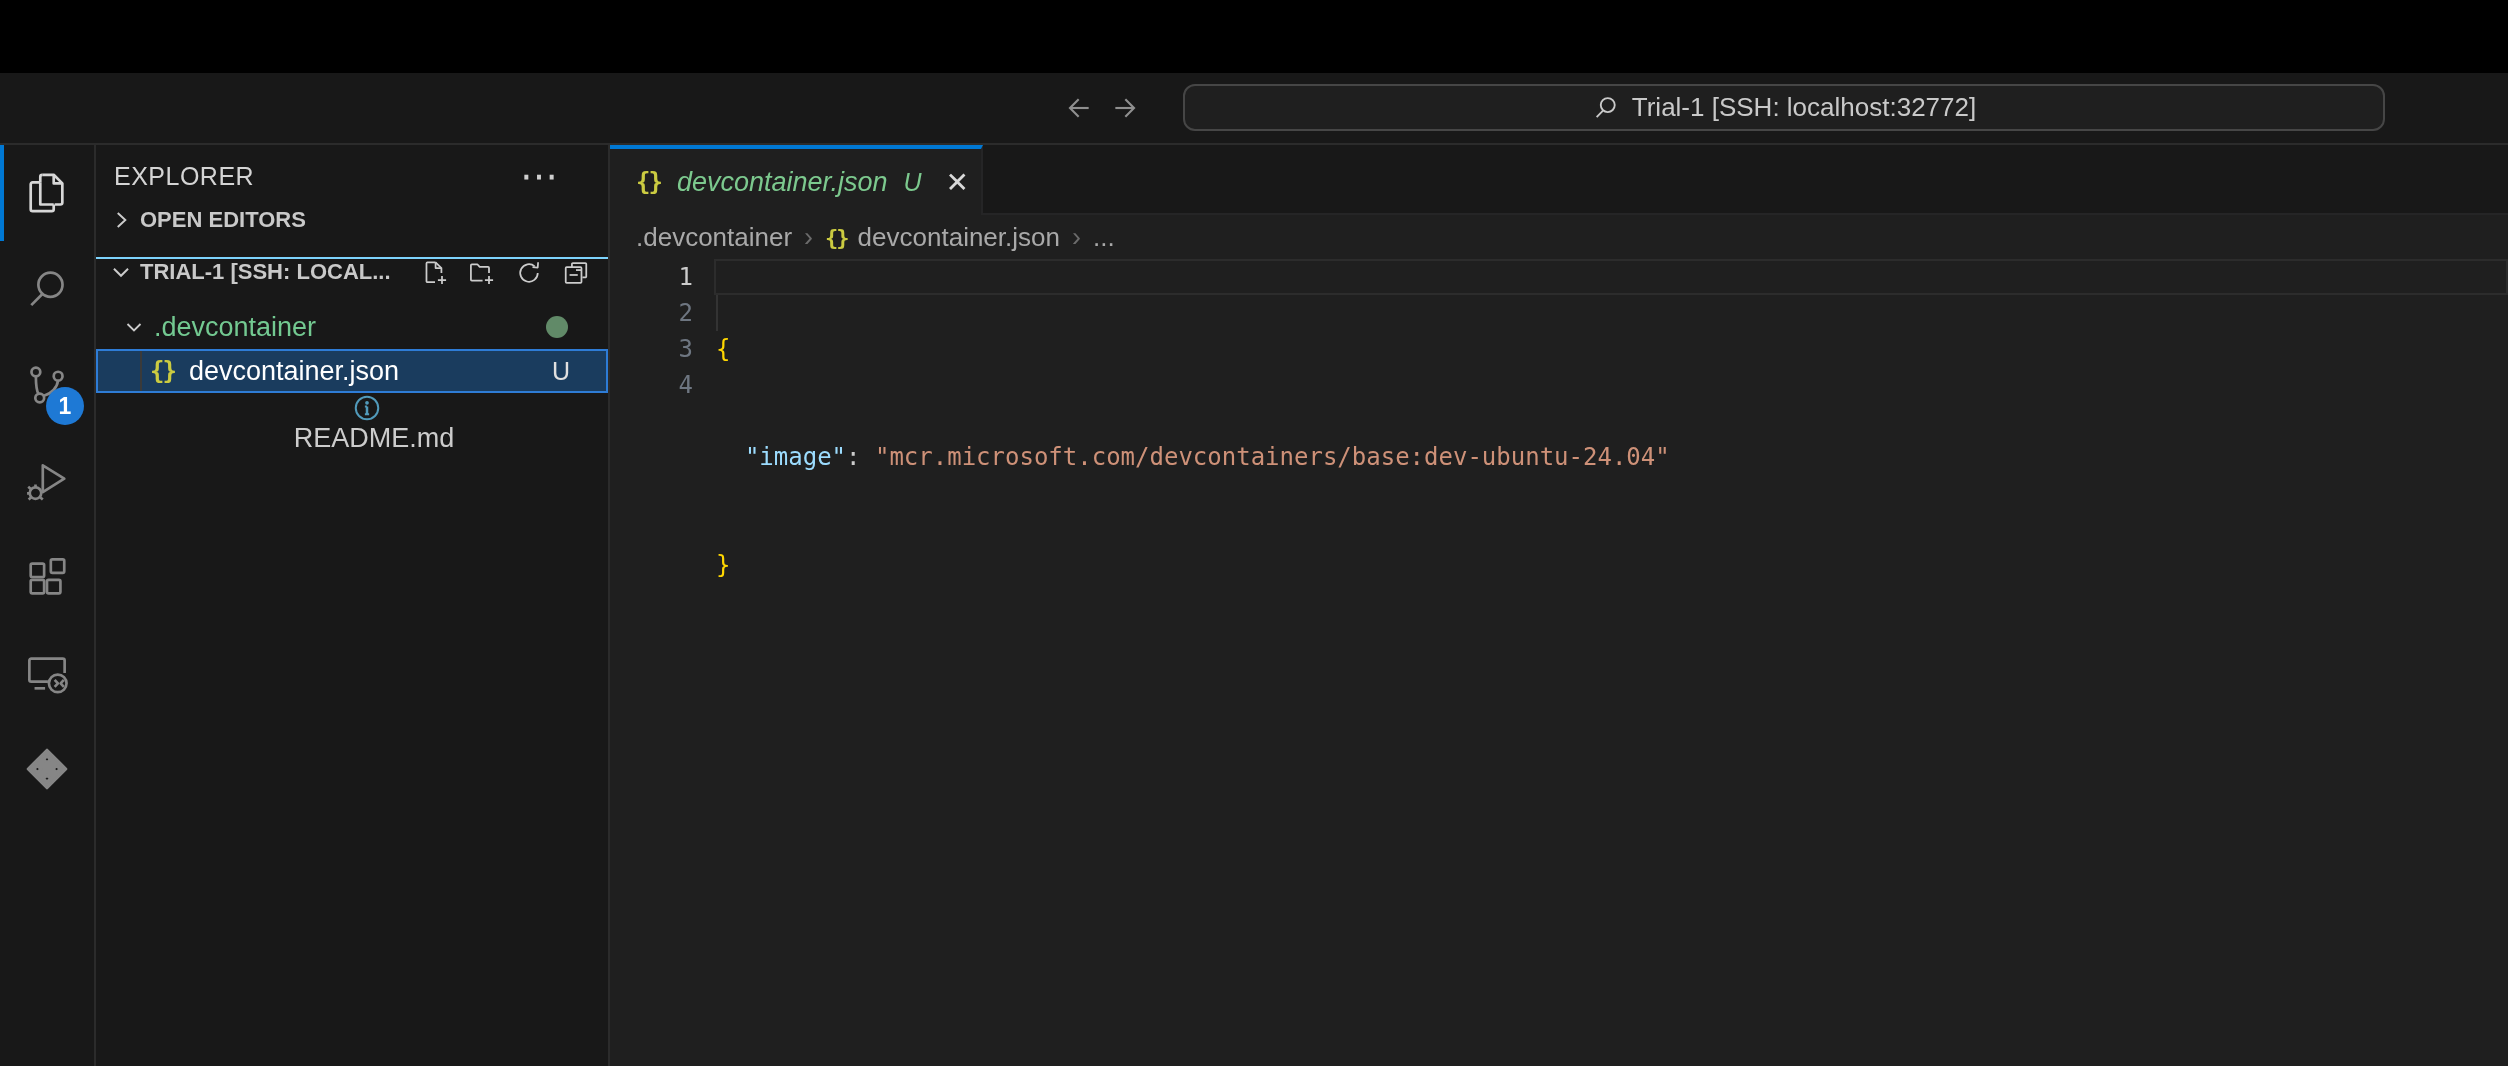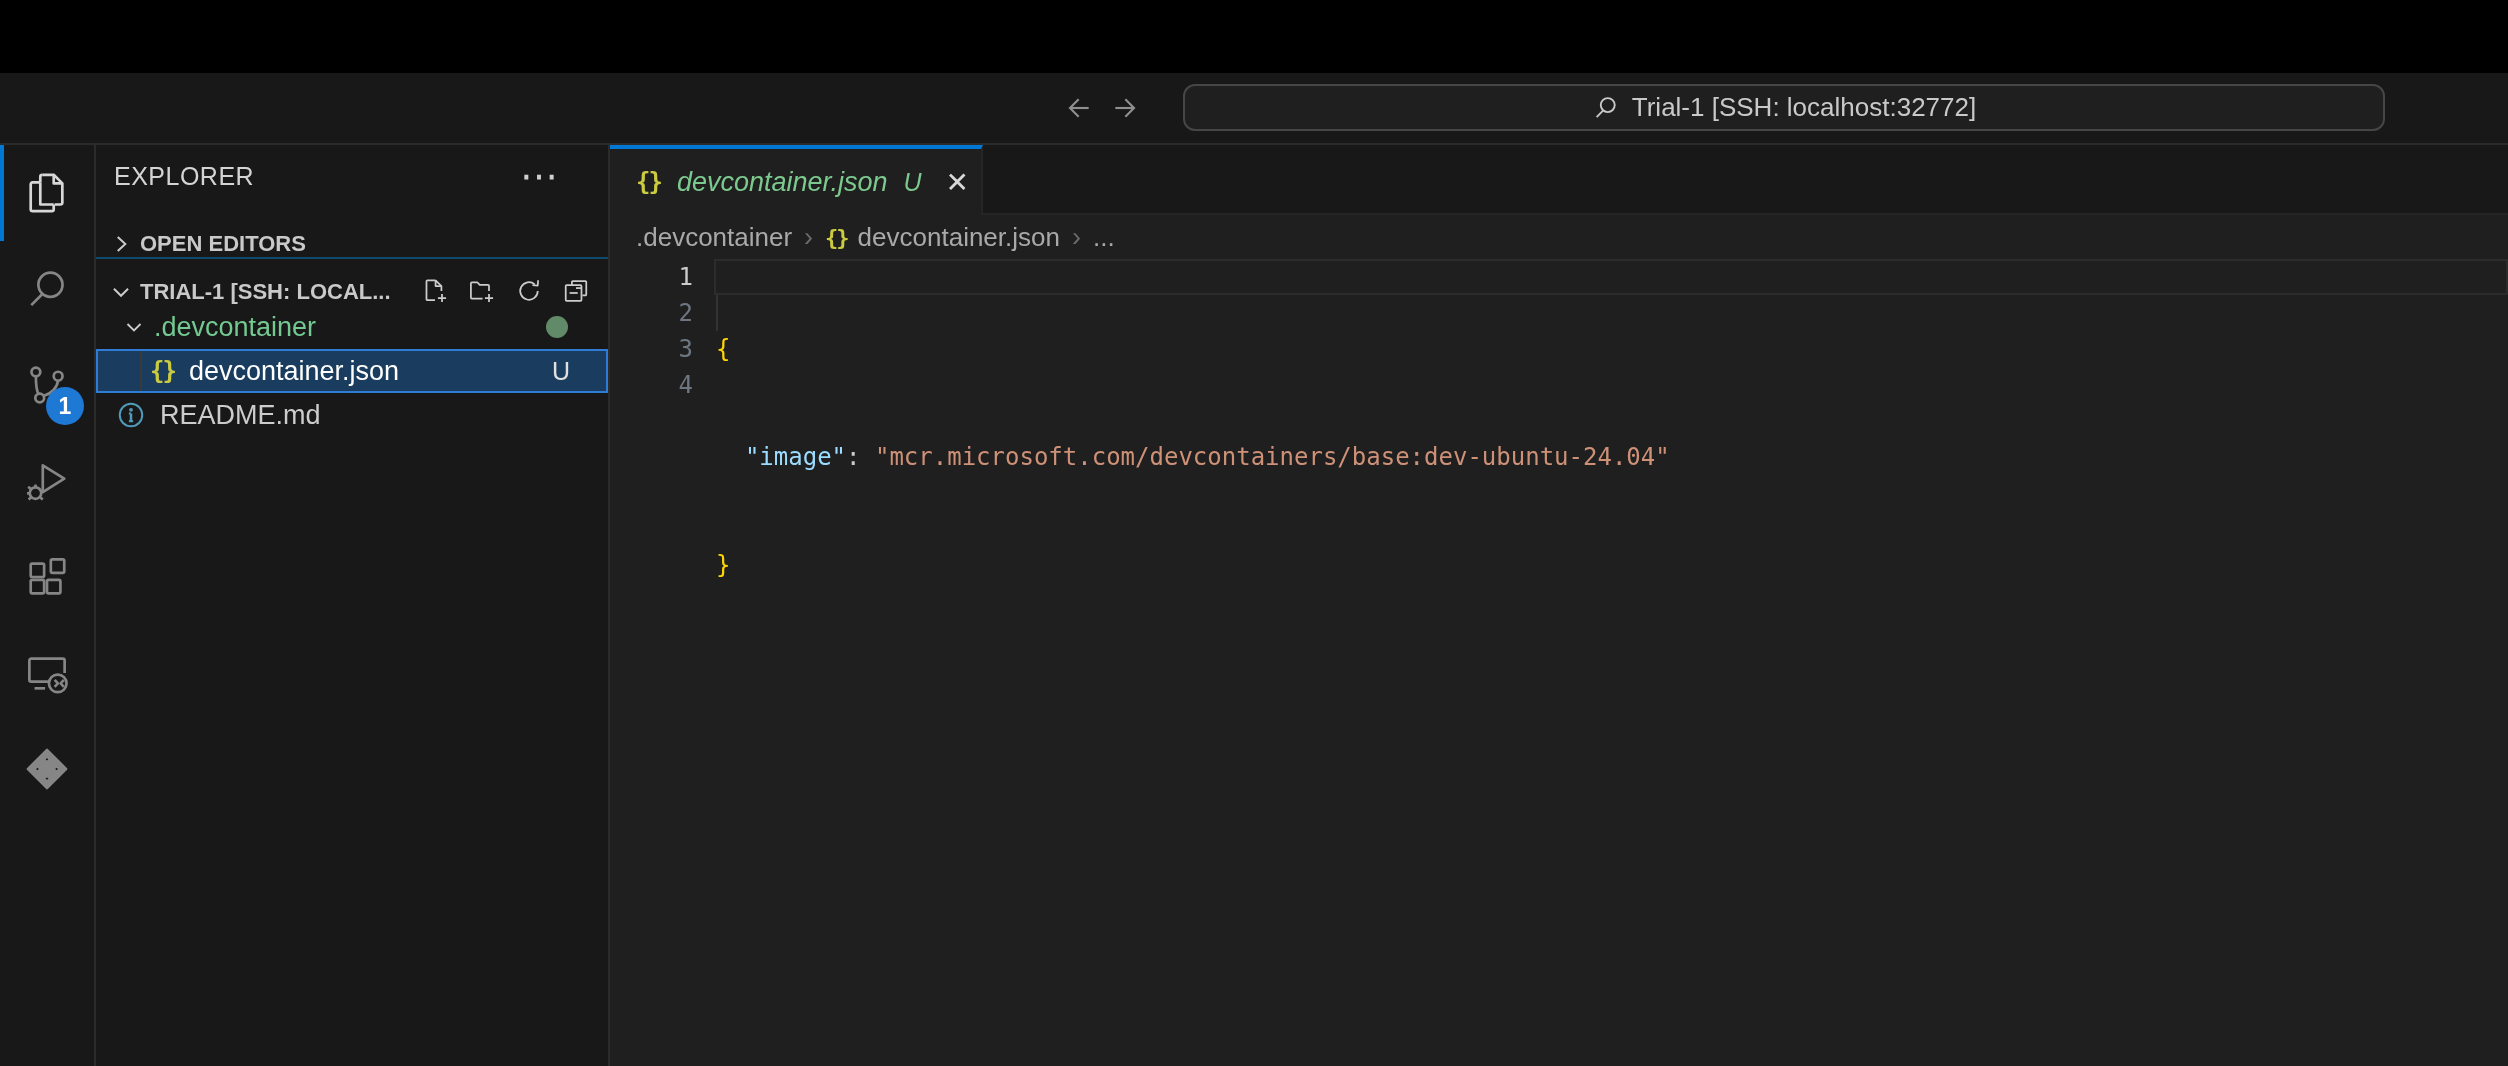--- a/index.html
+++ b/index.html
@@ -25,37 +25,37 @@
   .ab-item.active::before{content:"";position:absolute;left:0;top:0;width:4px;height:100%;background:#0078d4;}
   .ab-badge{position:absolute;right:10px;bottom:8px;width:38px;height:38px;border-radius:50%;background:#1e79d5;
       color:#fff;font-size:23px;font-weight:700;display:flex;align-items:center;justify-content:center;}
 
   
   .sidebar{width:514px;box-sizing:border-box;background:#181818;border-right:2px solid #2b2b2b;
       color:#cccccc;flex:none;display:flex;flex-direction:column;}
   .sb-header{height:62px;display:flex;align-items:center;padding-left:18px;flex:none;}
   .sb-title{font-size:25px;color:#d4d4d4;letter-spacing:.5px;}
   .sb-more{margin-left:auto;margin-right:50px;font-size:38px;color:#cfcfcf;line-height:20px;}
-  .section-row{height:50px;display:flex;align-items:flex-end;padding-left:12px;font-weight:700;font-size:22px;
+  .section-row{height:50px;display:flex;align-items:flex-start;padding-left:12px;font-weight:700;font-size:22px;
       color:#c9c9c9;flex:none;}
-  .section-row.workspace{height:46px;border-top:2px solid #0c4a6e;}
+  .section-row.workspace{height:46px;border-top:2px solid #7dd3fc;}
   .chev{color:#cccccc;flex:none;}
   .section-label{margin-left:6px;white-space:nowrap;overflow:hidden;}
   .section-actions{margin-left:auto;display:flex;gap:19px;padding-right:18px;color:#cccccc;}
   .tree-row{height:44px;display:flex;align-items:center;font-size:27px;position:relative;flex:none;box-sizing:border-box;}
   .tree-row.folder{padding-left:26px;}
   .folder-name{margin-left:8px;color:#73c991;}
   .git-dot{margin-left:auto;margin-right:40px;width:22px;height:22px;border-radius:50%;background:#618a68;}
   .tree-row.selected{background:#1a3c5e;border:2px solid #2e7cd6;padding-left:0;}
   .tree-indent-guide{position:absolute;left:42px;top:0;bottom:0;width:2px;background:#3a3a3a;}
   .json-glyph{font-family:"DejaVu Sans Mono",monospace;font-weight:700;font-size:24px;color:#cbcb41;letter-spacing:-2px;}
   .tree-row.selected .json-glyph{margin-left:52px;}
   .file-name-sel{margin-left:14px;color:#ffffff;}
   .u-badge{margin-left:auto;margin-right:36px;font-size:25px;color:#e0e0e0;}
-  .tree-row.file2{padding-left:20px;}
+  .tree-row.file2{padding-left:30px;flex-direction:column;}
   .readme-name{margin-left:14px;color:#cccccc;}
 
   
   .editor{flex:1;min-width:0;display:flex;flex-direction:column;background:#1f1f1f;}
   .tabbar{height:70px;display:flex;flex:none;background:#181818;}
   .tab{width:373px;box-sizing:border-box;background:#1f1f1f;border-top:4px solid #0078d4;
       border-right:2px solid #252526;display:flex;align-items:center;padding-left:26px;flex:none;}
   .tab-label{margin-left:16px;font-style:italic;font-size:27px;color:#7cc98e;}
   .tab-dirty{margin-left:16px;font-style:italic;font-size:25px;color:#7cc98e;}
   .tab-close{margin-left:24px;font-size:28px;color:#d9d9d9;}

